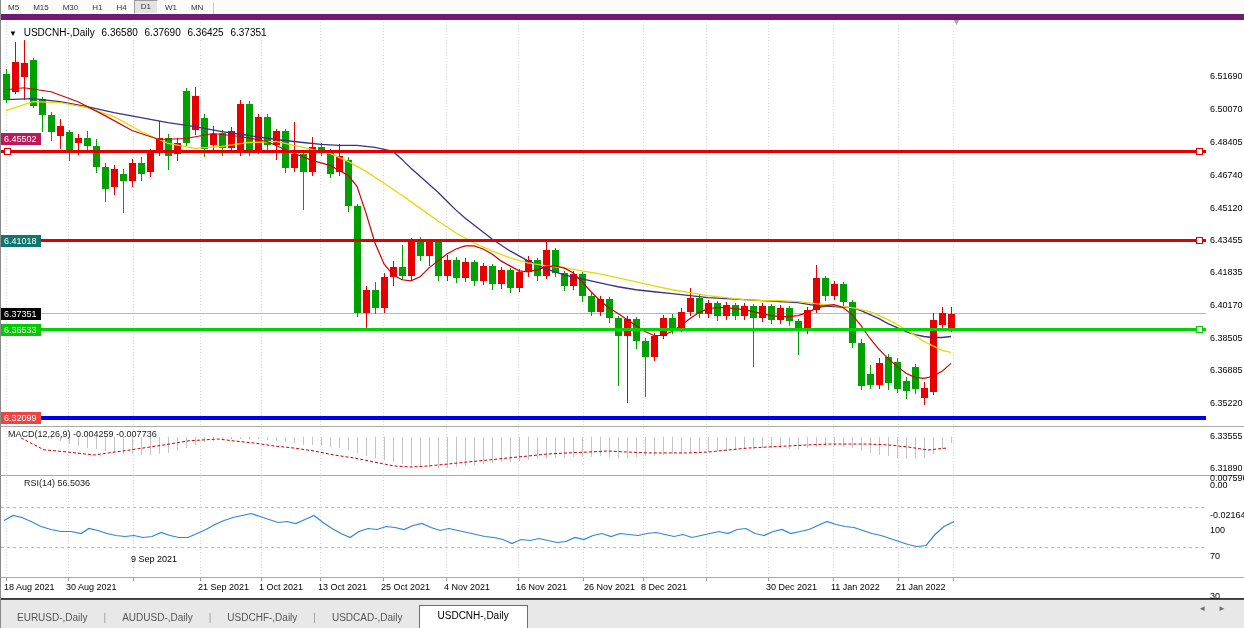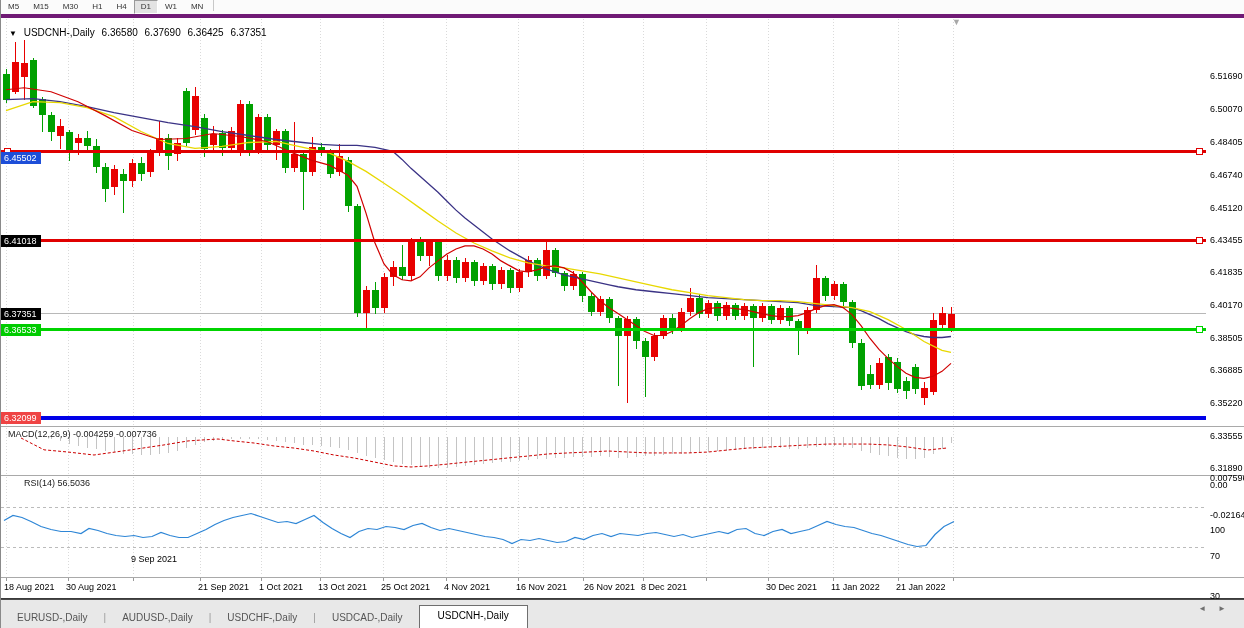--- a/index.html
+++ b/index.html
@@ -1,19 +1,19 @@
 <!DOCTYPE html>
 <html><head>
 <meta charset="utf-8">
 <style>
   html,body{margin:0;padding:0;background:#fff;}
   .win{position:relative;width:1244px;height:628px;background:#fff;overflow:hidden;
        font-family:"Liberation Sans",sans-serif;border-left:1px solid #8a8a8a;box-sizing:border-box;}
   .toolbar{position:absolute;left:0;top:0;width:100%;height:14px;background:#fbfbfb;
-           border-bottom:4px solid #701a75;display:flex;align-items:flex-start;z-index:5;}
+           border-bottom:6px solid #701a75;display:flex;align-items:flex-end;z-index:5;}
   .tfbtn{font-size:8px;color:#333;padding:0 7px;height:13px;line-height:13px;cursor:default;}
   .tfbtn.active{background:#e3e3e3;border:1px solid #9a9a9a;border-right-color:#fff;border-bottom-color:#fff;
                 height:12px;line-height:11px;padding:0 6px;}
   .tb-sep{width:1px;height:11px;background:#c8c8c8;margin:0 3px;}
   #plot{position:absolute;left:0;top:0;z-index:1;}
   .lay{position:absolute;left:0;top:0;width:1244px;height:628px;z-index:2;pointer-events:none;}
   .axis-lbl{position:absolute;font-size:9px;color:#000;white-space:nowrap;line-height:10px;margin-top:48px;}
   .badge{position:absolute;left:1205px;width:36px;font-size:9px;color:#fff;padding:1px 1px 1px 3px;
          line-height:10px;white-space:nowrap;z-index:3;}
   .date-lbl{position:absolute;font-size:9px;color:#000;white-space:nowrap;top:582px;}
@@ -455,22 +455,22 @@
       <div class="axis-lbl" style="left: 1209px; top: 122px;">6.46740</div>
       <div class="axis-lbl" style="left: 1209px; top: 154.5px;">6.45120</div>
       <div class="axis-lbl" style="left: 1209px; top: 187px;">6.43455</div>
       <div class="axis-lbl" style="left: 1209px; top: 219px;">6.41835</div>
       <div class="axis-lbl" style="left: 1209px; top: 252px;">6.40170</div>
       <div class="axis-lbl" style="left: 1209px; top: 285px;">6.38505</div>
       <div class="axis-lbl" style="left: 1209px; top: 317px;">6.36885</div>
       <div class="axis-lbl" style="left: 1209px; top: 350px;">6.35220</div>
       <div class="axis-lbl" style="left: 1209px; top: 383px;">6.33555</div>
       <div class="axis-lbl" style="left: 1209px; top: 415px;">6.31890</div>
-      <div class="badge" style="left: 0px; top: 152px; background: #1d4ed8;">6.45502</div>
-      <div class="badge" style="left: 0px; top: 234.627px; background: #000000;">6.41018</div>
+      <div class="badge" style="left: 0px; top: 133px; background: #be185d;">6.45502</div>
+      <div class="badge" style="left: 0px; top: 234.627px; background: #0f766e;">6.41018</div>
       <div class="badge" style="left: 0px; top: 307.6px; background: rgb(0, 0, 0);">6.37351</div>
       <div class="badge" style="left: 0px; top: 323.878px; background: rgb(0, 204, 0);">6.36533</div>
       <div class="badge" style="left: 0px; top: 412.115px; background: #ef4444;">6.32099</div>
       <div class="axis-lbl" style="left: 1209px; top: 425px;">0.007596</div>
       <div class="axis-lbl" style="left: 1209px; top: 432px;">0.00</div>
       <div class="axis-lbl" style="left: 1209px; top: 462px;">-0.02164</div>
       <div class="axis-lbl" style="left: 1209px; top: 477px;">100</div>
       <div class="axis-lbl" style="left: 1209px; top: 503px;">70</div>
       <div class="axis-lbl" style="left: 1209px; top: 543px;">30</div>
       <div class="axis-lbl" style="left: 1209px; top: 568px;">0</div>

